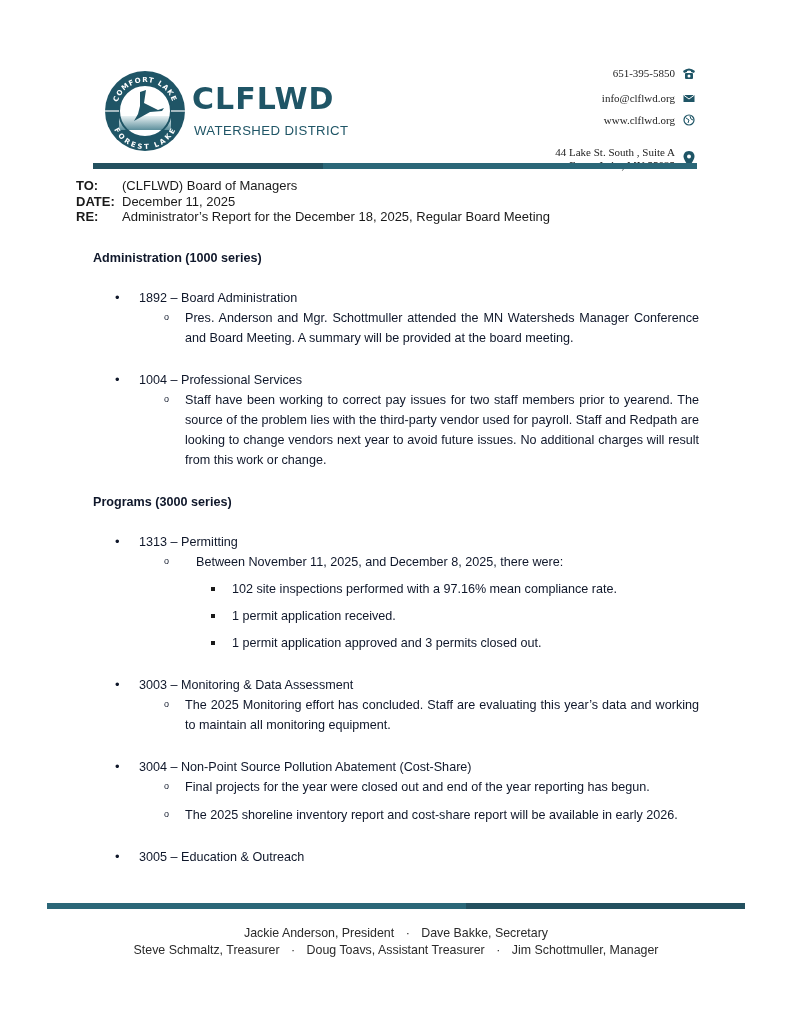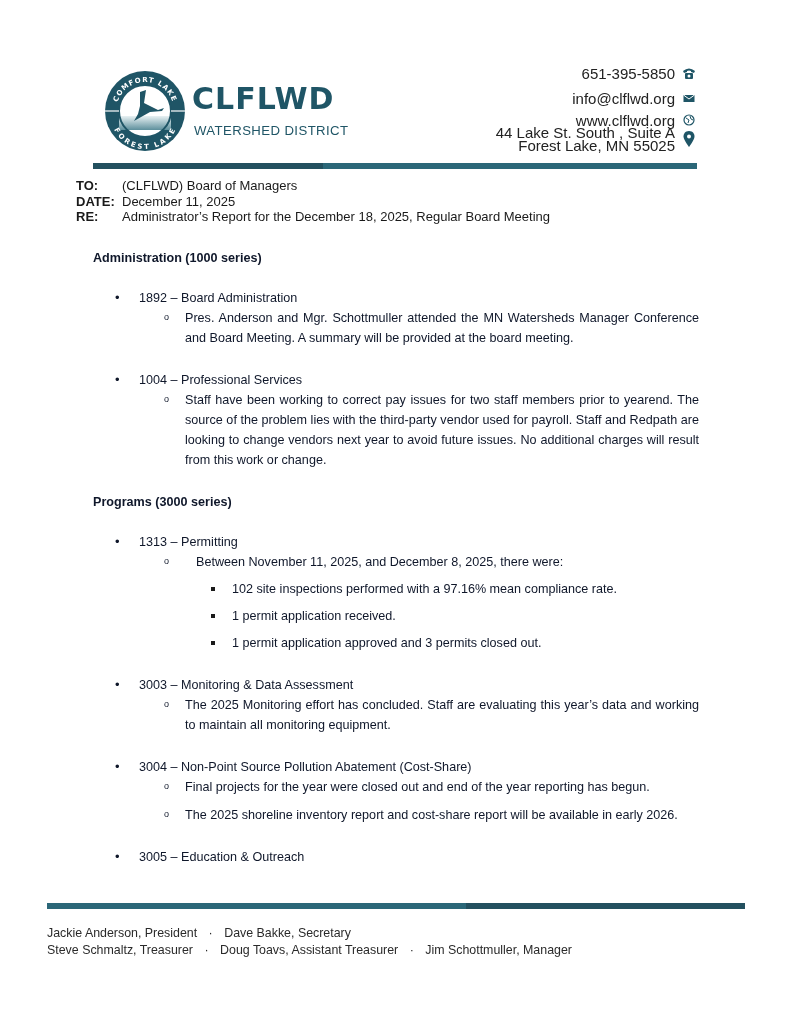--- a/index.html
+++ b/index.html
@@ -6,22 +6,22 @@
   body { width: 791px; height: 1024px; position: relative; overflow: hidden;
          font-family: "DejaVu Sans", sans-serif; color: #1a1a1a; }
   .abs { position: absolute; }
 
   
   .logo-seal { left: 104px; top: 70px; width: 82px; height: 82px; }
   .brand-name { left: 192px; top: 83px; font-family: "DejaVu Sans", sans-serif; font-weight: bold;
                 font-size: 30px; letter-spacing: 1px; color: #1f5566; line-height: 32px; }
   .brand-sub { left: 194px; top: 124px; font-family: "Liberation Sans", sans-serif; font-size: 13.2px;
                letter-spacing: 0.4px; color: #1f5566; line-height: 14px; }
-  .contact { right: 95px; text-align: right; font-family: Liberation Sans, sans-serif;
-             font-size: 15px; color: #222; line-height: 13px; }
+  .contact { right: 95px; text-align: right; font-family: Liberation Serif, serif;
+             font-size: 11px; color: #222; line-height: 13px; }
   .contact-icon { width: 14px; height: 14px; display: inline-block; vertical-align: middle; }
   .c-row { display: flex; align-items: center; justify-content: flex-end; gap: 7px; }
   .header-bar { left: 93px; top: 163px; width: 604px; height: 6px;
                 background: linear-gradient(to right, #23505f 0%, #23505f 38%, #2b6778 38%, #2b6778 100%); }
 
   
   .memo { left: 76px; top: 178px; font-family: "Liberation Sans", sans-serif; font-size: 13px; line-height: 15.5px; }
   .memo-row { display: flex; }
   .memo-label { font-weight: bold; width: 46px; }
 
@@ -35,21 +35,21 @@
   .l2::before { content: "o"; position: absolute; left: 71px; top: -1px; font-size: 9px; }
   .l2.wide { padding-left: 103px; }
   .l3 { position: relative; padding-left: 139px; margin-top: 7px; }
   .l3::before { content: ""; position: absolute; left: 118px; top: 8px; width: 4px; height: 4px; background: #1a1a1a; }
   .gap8 { margin-top: 8px; }
   .gap20 { margin-top: 22px; }
 
   
   .footer-bar { left: 47px; top: 903px; width: 698px; height: 6px;
                 background: linear-gradient(to right, #2b6778 0%, #2b6778 60%, #23505f 60%, #23505f 100%); }
-  .footer { left: 47px; top: 925px; width: 698px; text-align: left; font-family: "Liberation Sans", sans-serif;
+  .footer { left: 47px; top: 925px; width: 698px; text-align: center; font-family: "Liberation Sans", sans-serif;
             font-size: 12.4px; line-height: 17px; color: #2a2a2a; }
   .dot { display: inline-block; margin: 0 8px; }
 </style>
 </head>
 <body>
 
 <div class="abs logo-seal">
   <svg width="82" height="82" viewBox="0 0 82 82">
     <defs>
       <path id="arcTop" d="M 12 41 A 29 29 0 0 1 70 41"></path>
@@ -104,21 +104,21 @@
   <div class="c-row">
     <span>www.clflwd.org</span>
     <span class="contact-icon">
       <svg width="14" height="14" viewBox="0 0 14 14">
           <circle cx="7" cy="7" r="5" fill="none" stroke="#1f5566" stroke-width="1.2"></circle>
           <path d="M4 5 L7 7 L6 10 M8 3 L9 6 L11 7" stroke="#1f5566" stroke-width="1" fill="none"></path>
         </svg>
     </span>
   </div>
 </div>
-<div class="abs contact" style="top:126px;text-align:right;">
+<div class="abs contact" style="top:146px;text-align:right;">
   <div class="c-row">
     <span style="display:block;">
       <span style="display:block;">44 Lake St. South , Suite A</span>
       <span style="display:block;">Forest Lake, MN 55025</span>
     </span>
     <span class="contact-icon" style="height:18px;">
       <svg width="14" height="18" viewBox="0 0 14 18">
           <path d="M7 1 C3 1 1.5 4 1.5 6.5 C1.5 10 7 17 7 17 C7 17 12.5 10 12.5 6.5 C12.5 4 11 1 7 1 Z" fill="#1f5566"></path>
           <circle cx="7" cy="6.5" r="2" fill="#fff"></circle>
         </svg>

